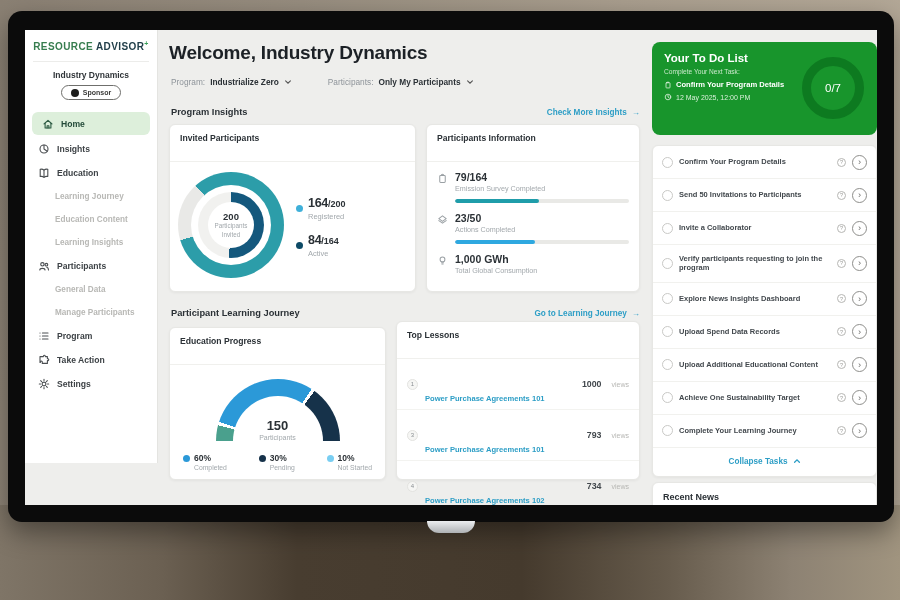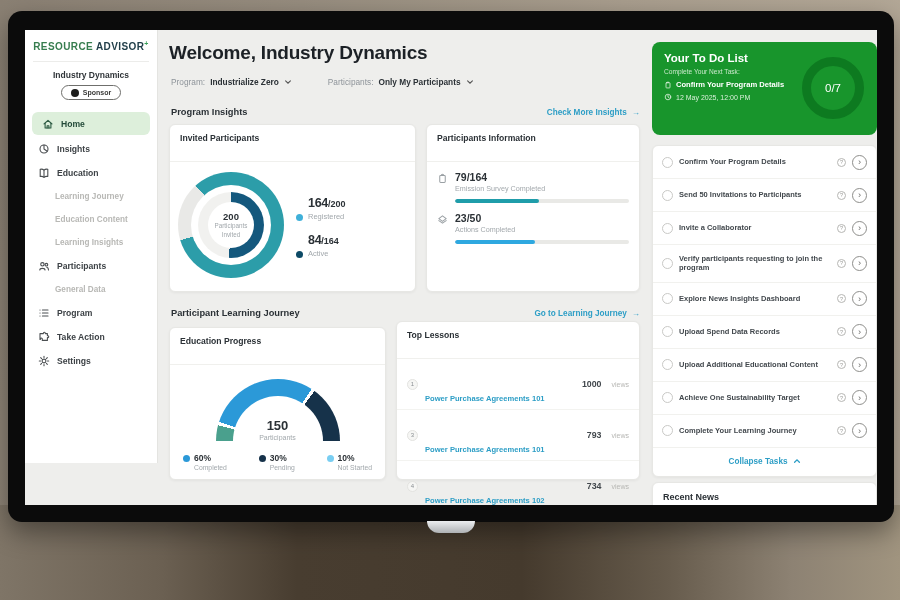--- a/index.html
+++ b/index.html
@@ -58,21 +58,21 @@
   
   .invited-body{display:flex;align-items:center;gap:12px;padding:10px 8px;}
   .donut{width:106px;height:106px;position:relative;flex:none;}
   #donut-outer{position:absolute;inset:0;border-radius:50%;}
   #donut-outer::before{content:"";position:absolute;inset:13px;border-radius:50%;background:#fff;}
   #donut-inner{position:absolute;inset:20px;border-radius:50%;}
   #donut-inner::before{content:"";position:absolute;inset:10px;border-radius:50%;background:#fff;}
   .donut-center{position:absolute;inset:0;z-index:2;display:flex;flex-direction:column;align-items:center;justify-content:center;text-align:center;}
   .dc-value{font-size:9.5px;font-weight:bold;color:#2b3136;}
   .dc-label{font-size:6.3px;color:#a2a8ac;line-height:1.35;}
-  .dl-item{display:flex;gap:5px;align-items:flex-end;margin:9px 0;}
+  .dl-item{display:flex;gap:5px;align-items:center;margin:9px 0;}
   .dot{width:7px;height:7px;border-radius:50%;margin-top:3px;flex:none;}
   .dl-num{font-size:12.5px;font-weight:bold;color:#2b3136;letter-spacing:-.3px;}
   .dl-den{font-size:9px;font-weight:bold;color:#2b3136;}
   .dl-label{font-size:7.5px;color:#a2a8ac;margin-top:1px;}
 
   
   .stat{display:flex;gap:7px;padding:9px 10px 0;}
   .stat-ico{width:11px;flex:none;margin-top:2px;display:inline-flex;}
   .stat-ico svg{width:11px;height:11px;stroke:#9aa0a4;fill:none;stroke-width:1.1;stroke-linecap:round;stroke-linejoin:round;}
   .stat-value{font-size:10.5px;font-weight:bold;color:#2b3136;}
@@ -194,20 +194,23 @@
                   <path d="M1.8 10 C1.8 7.8 7 7.8 7 10"></path>
                   <circle cx="8.4" cy="4.7" r="1.35"></circle>
                   <path d="M8.8 7.3 C10.1 7.6 10.5 8.6 10.5 10"></path>
                 </svg>
               </span>
             <span>Participants</span>
           </div>
           <div class="nav-sub">
             <span>General Data</span>
           </div>
+          <div class="nav-sub">
+            <span>Manage Participants</span>
+          </div>
           <div class="nav-item">
             <span class="nav-ico">
                 <svg viewBox="0 0 12 12">
                   <path d="M4.4 3 H10"></path>
                   <path d="M4.4 6 H10"></path>
                   <path d="M4.4 9 H10"></path>
                   <path d="M2 3 H2.01"></path>
                   <path d="M2 6 H2.01"></path>
                   <path d="M2 9 H2.01"></path>
                 </svg>
@@ -319,20 +322,33 @@
               </svg>
             </span>
           <span>
             <div class="stat-value">23/50</div>
             <div class="stat-label">Actions Completed</div>
           </span>
         </div>
         <div class="bar">
           <div class="bar-fill" style="width: 46%; background: rgb(46, 168, 224);"></div>
         </div>
+        <div class="stat">
+          <span class="stat-ico">
+              <svg viewBox="0 0 12 12">
+                <circle cx="6" cy="4.8" r="2.6"></circle>
+                <path d="M5 8.4 H7"></path>
+                <path d="M5.3 9.8 H6.7"></path>
+              </svg>
+            </span>
+          <span>
+            <div class="stat-value">1,000 GWh</div>
+            <div class="stat-label">Total Global Consumption</div>
+          </span>
+        </div>
       </div>
 
       <div class="sec" id="sec2">
         <span class="sec-title">Participant Learning Journey</span>
         <span class="sec-link">Go to Learning Journey</span>
       </div>
 
       <div class="card" id="card-edu">
         <div class="card-title">Education Progress</div>
         <div class="gauge-wrap">

